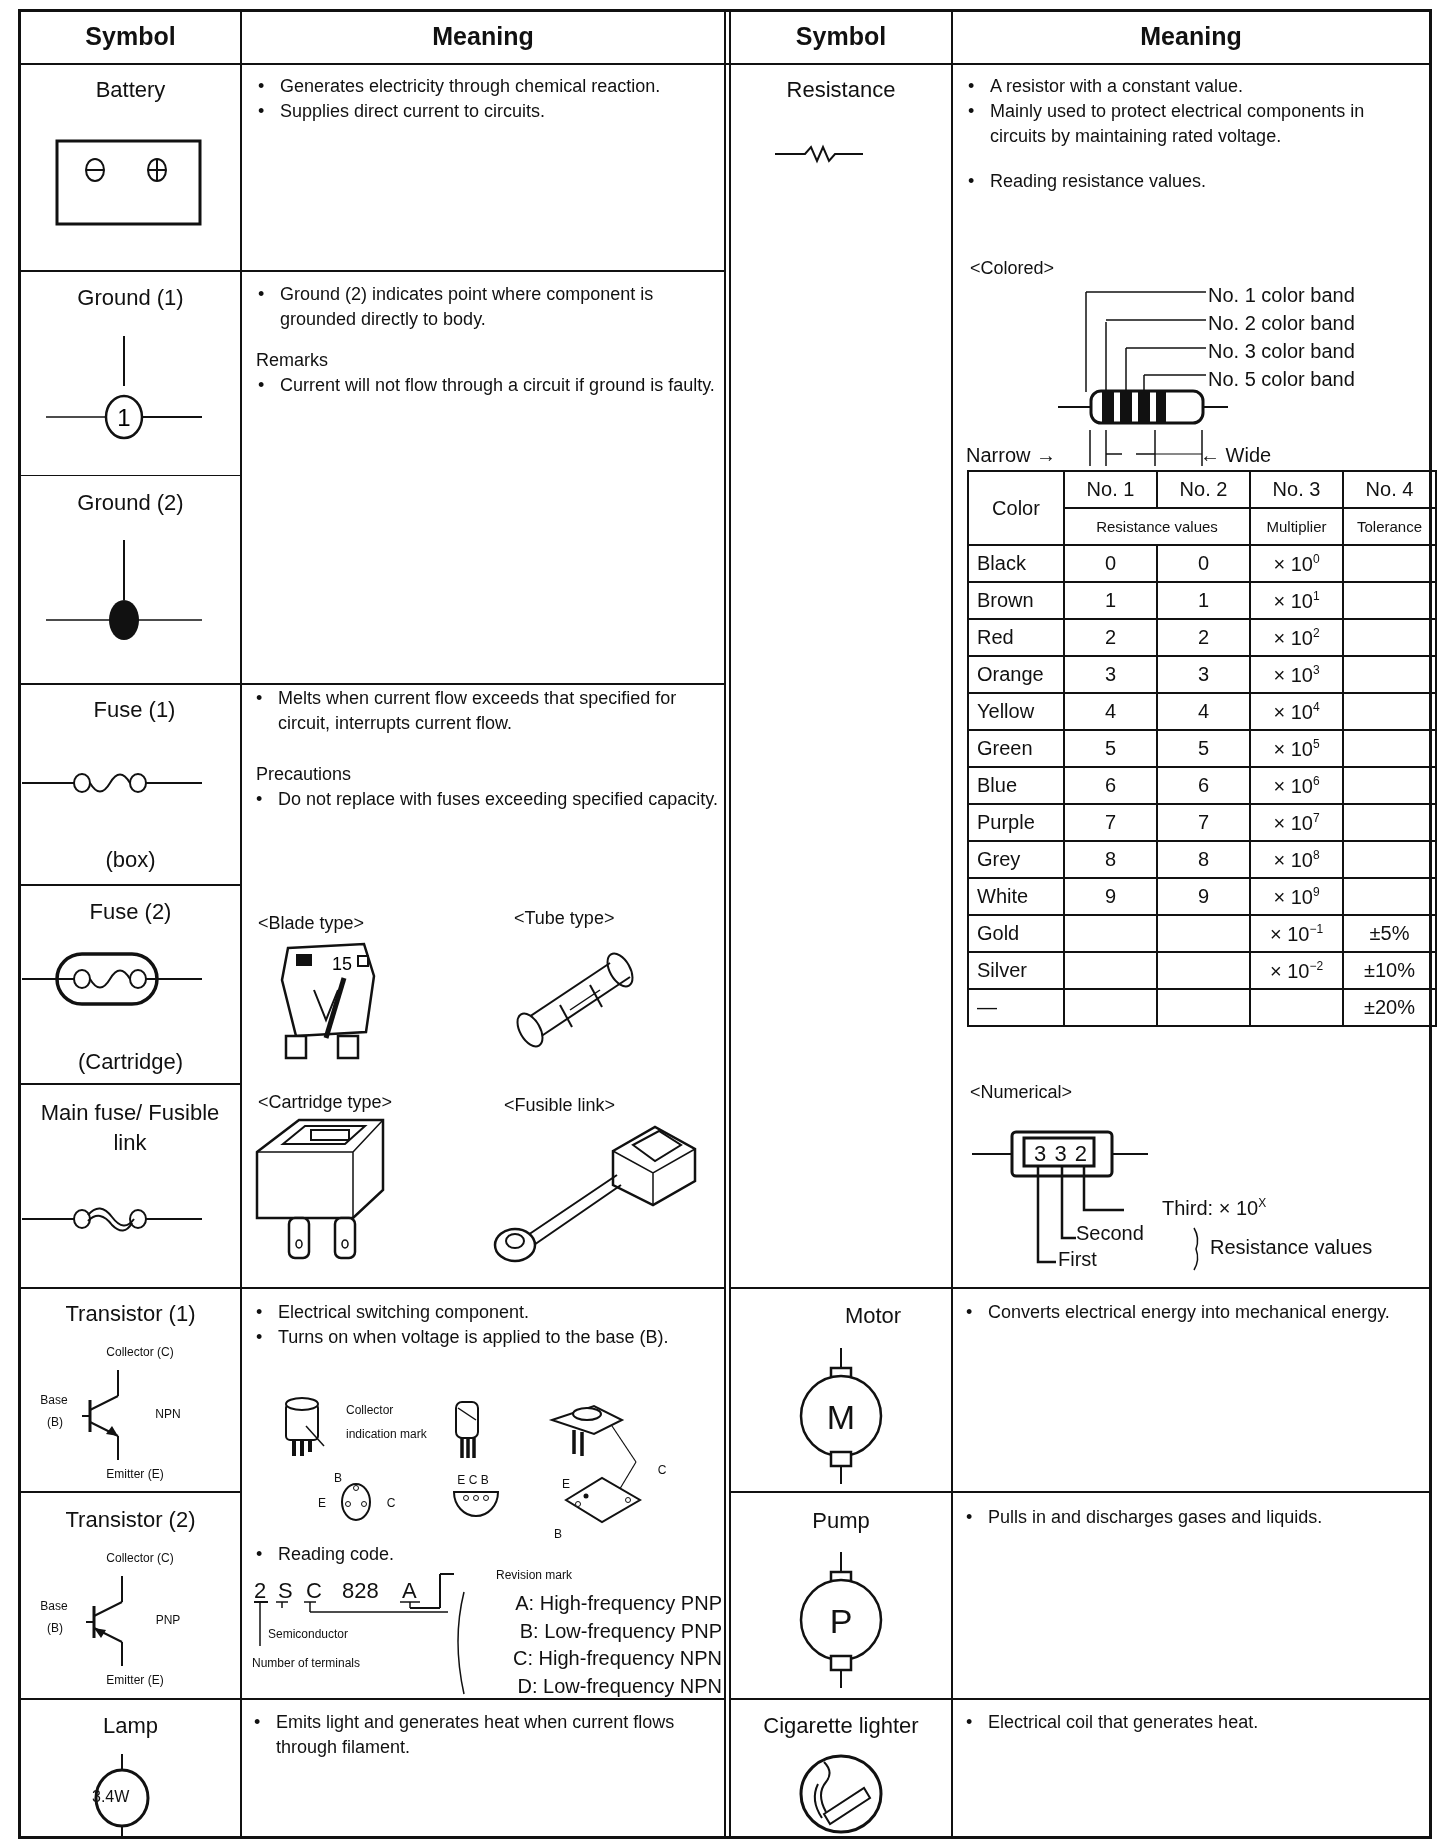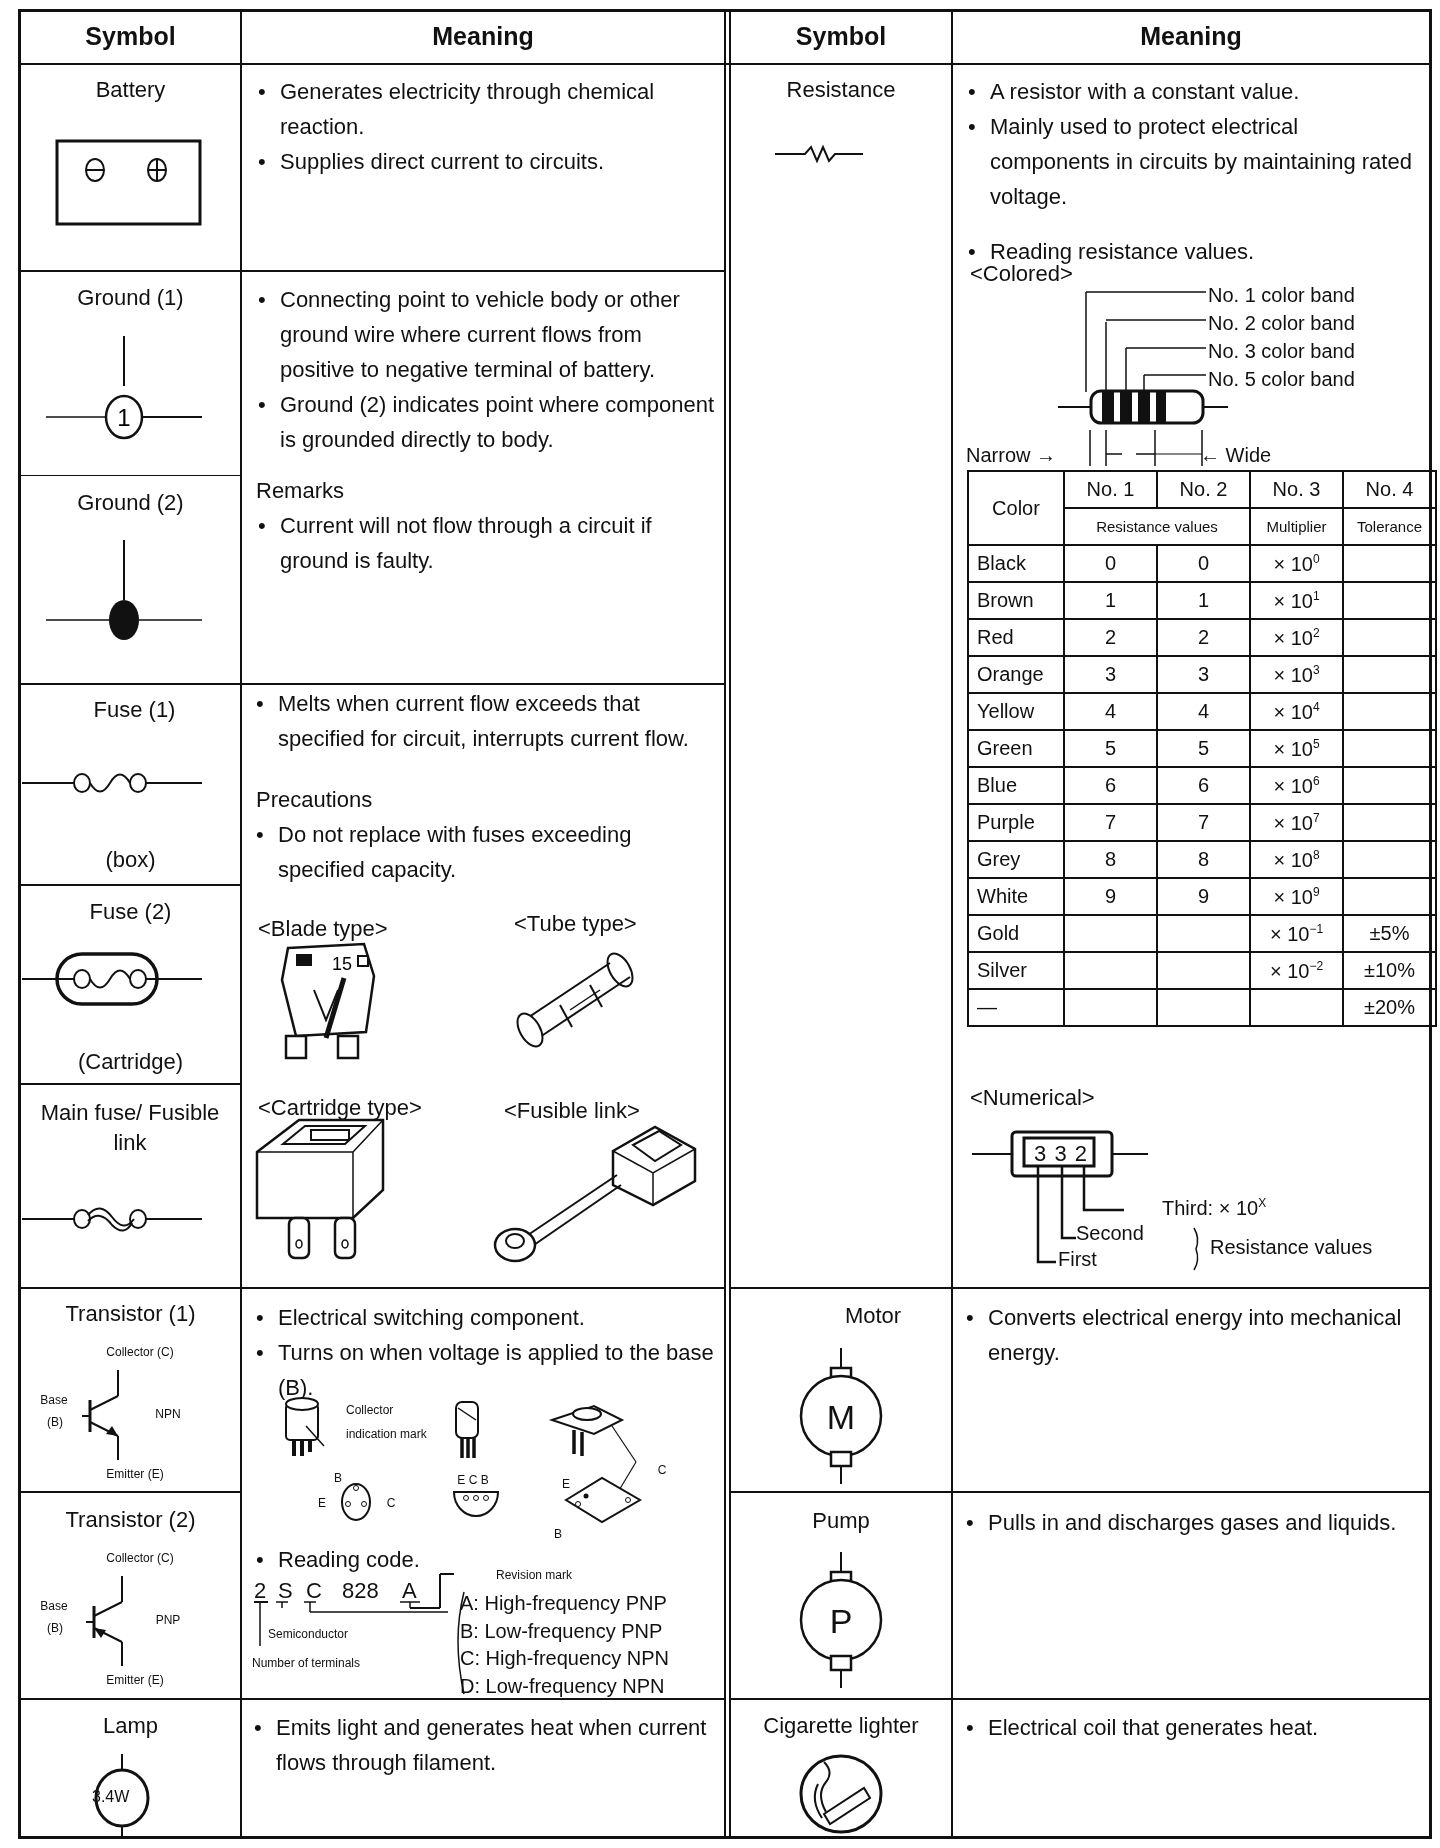--- a/index.html
+++ b/index.html
@@ -1,21 +1,21 @@
 <!DOCTYPE html>
 <html><head>
 <meta charset="utf-8">
 <style>
   html,body{margin:0;padding:0;background:#fff;}
   body{width:1440px;height:1848px;position:relative;overflow:hidden;font-family:"Liberation Sans","DejaVu Sans",sans-serif;color:#111;}
-  .abs{position:absolute;}
+  .abs{position:absolute;text-align:right;}
   .line{position:absolute;background:#111;}
   .hd{position:absolute;font-weight:bold;font-size:25px;text-align:center;}
   .lbl{position:absolute;font-size:22px;text-align:center;line-height:27px;}
-  .txt{position:absolute;font-size:22px;line-height:35px;}
+  .txt{position:absolute;font-size:18px;line-height:25px;}
   .txt ul{margin:0;padding:0;list-style:none;}
   .txt li{padding-left:22px;text-indent:-22px;}
   .txt li::before{content:"\2022";display:inline-block;width:22px;text-indent:0;}
   .sm{font-size:12px;line-height:24px;}
   svg{position:absolute;overflow:visible;}
   table.rc{position:absolute;border-collapse:collapse;font-size:20px;}
   table.rc td{border:2px solid #111;height:35px;padding:0 8px;text-align:center;}
   table.rc td.c0{text-align:left;width:78px;}
   table.rc td.w{width:75px;}
   table.rc .tiny{font-size:15px;}
@@ -77,21 +77,20 @@
   <text x="78" y="90" text-anchor="middle" font-size="24" font-family="Liberation Sans,sans-serif">1</text>
 </svg>
 <div class="lbl" style="left:21px;top:489px;width:219px;">Ground (2)</div>
 <svg style="left:46px;top:540px;" width="160" height="110">
   <line x1="78" y1="0" x2="78" y2="60" stroke="#111" stroke-width="2"></line>
   <line x1="0" y1="80" x2="156" y2="80" stroke="#111" stroke-width="1.5"></line>
   <ellipse cx="78" cy="80" rx="15" ry="20" fill="#111"></ellipse>
 </svg>
 <div class="txt" style="left:258px;top:282px;width:460px;">
   <ul>
-    <li>Connecting point to vehicle body or other ground wire where current flows from positive to negative terminal of battery.</li>
     <li>Ground (2) indicates point where component is grounded directly to body.</li>
   </ul>
   <div style="margin-top:16px;margin-left:-2px;">Remarks</div>
   <ul>
       <li>Current will not flow through a circuit if ground is faulty.</li>
     </ul>
 </div>
 
 <div class="lbl" style="left:25px;top:696px;width:219px;">Fuse (1)</div>
 <svg style="left:22px;top:770px;" width="210" height="30">

